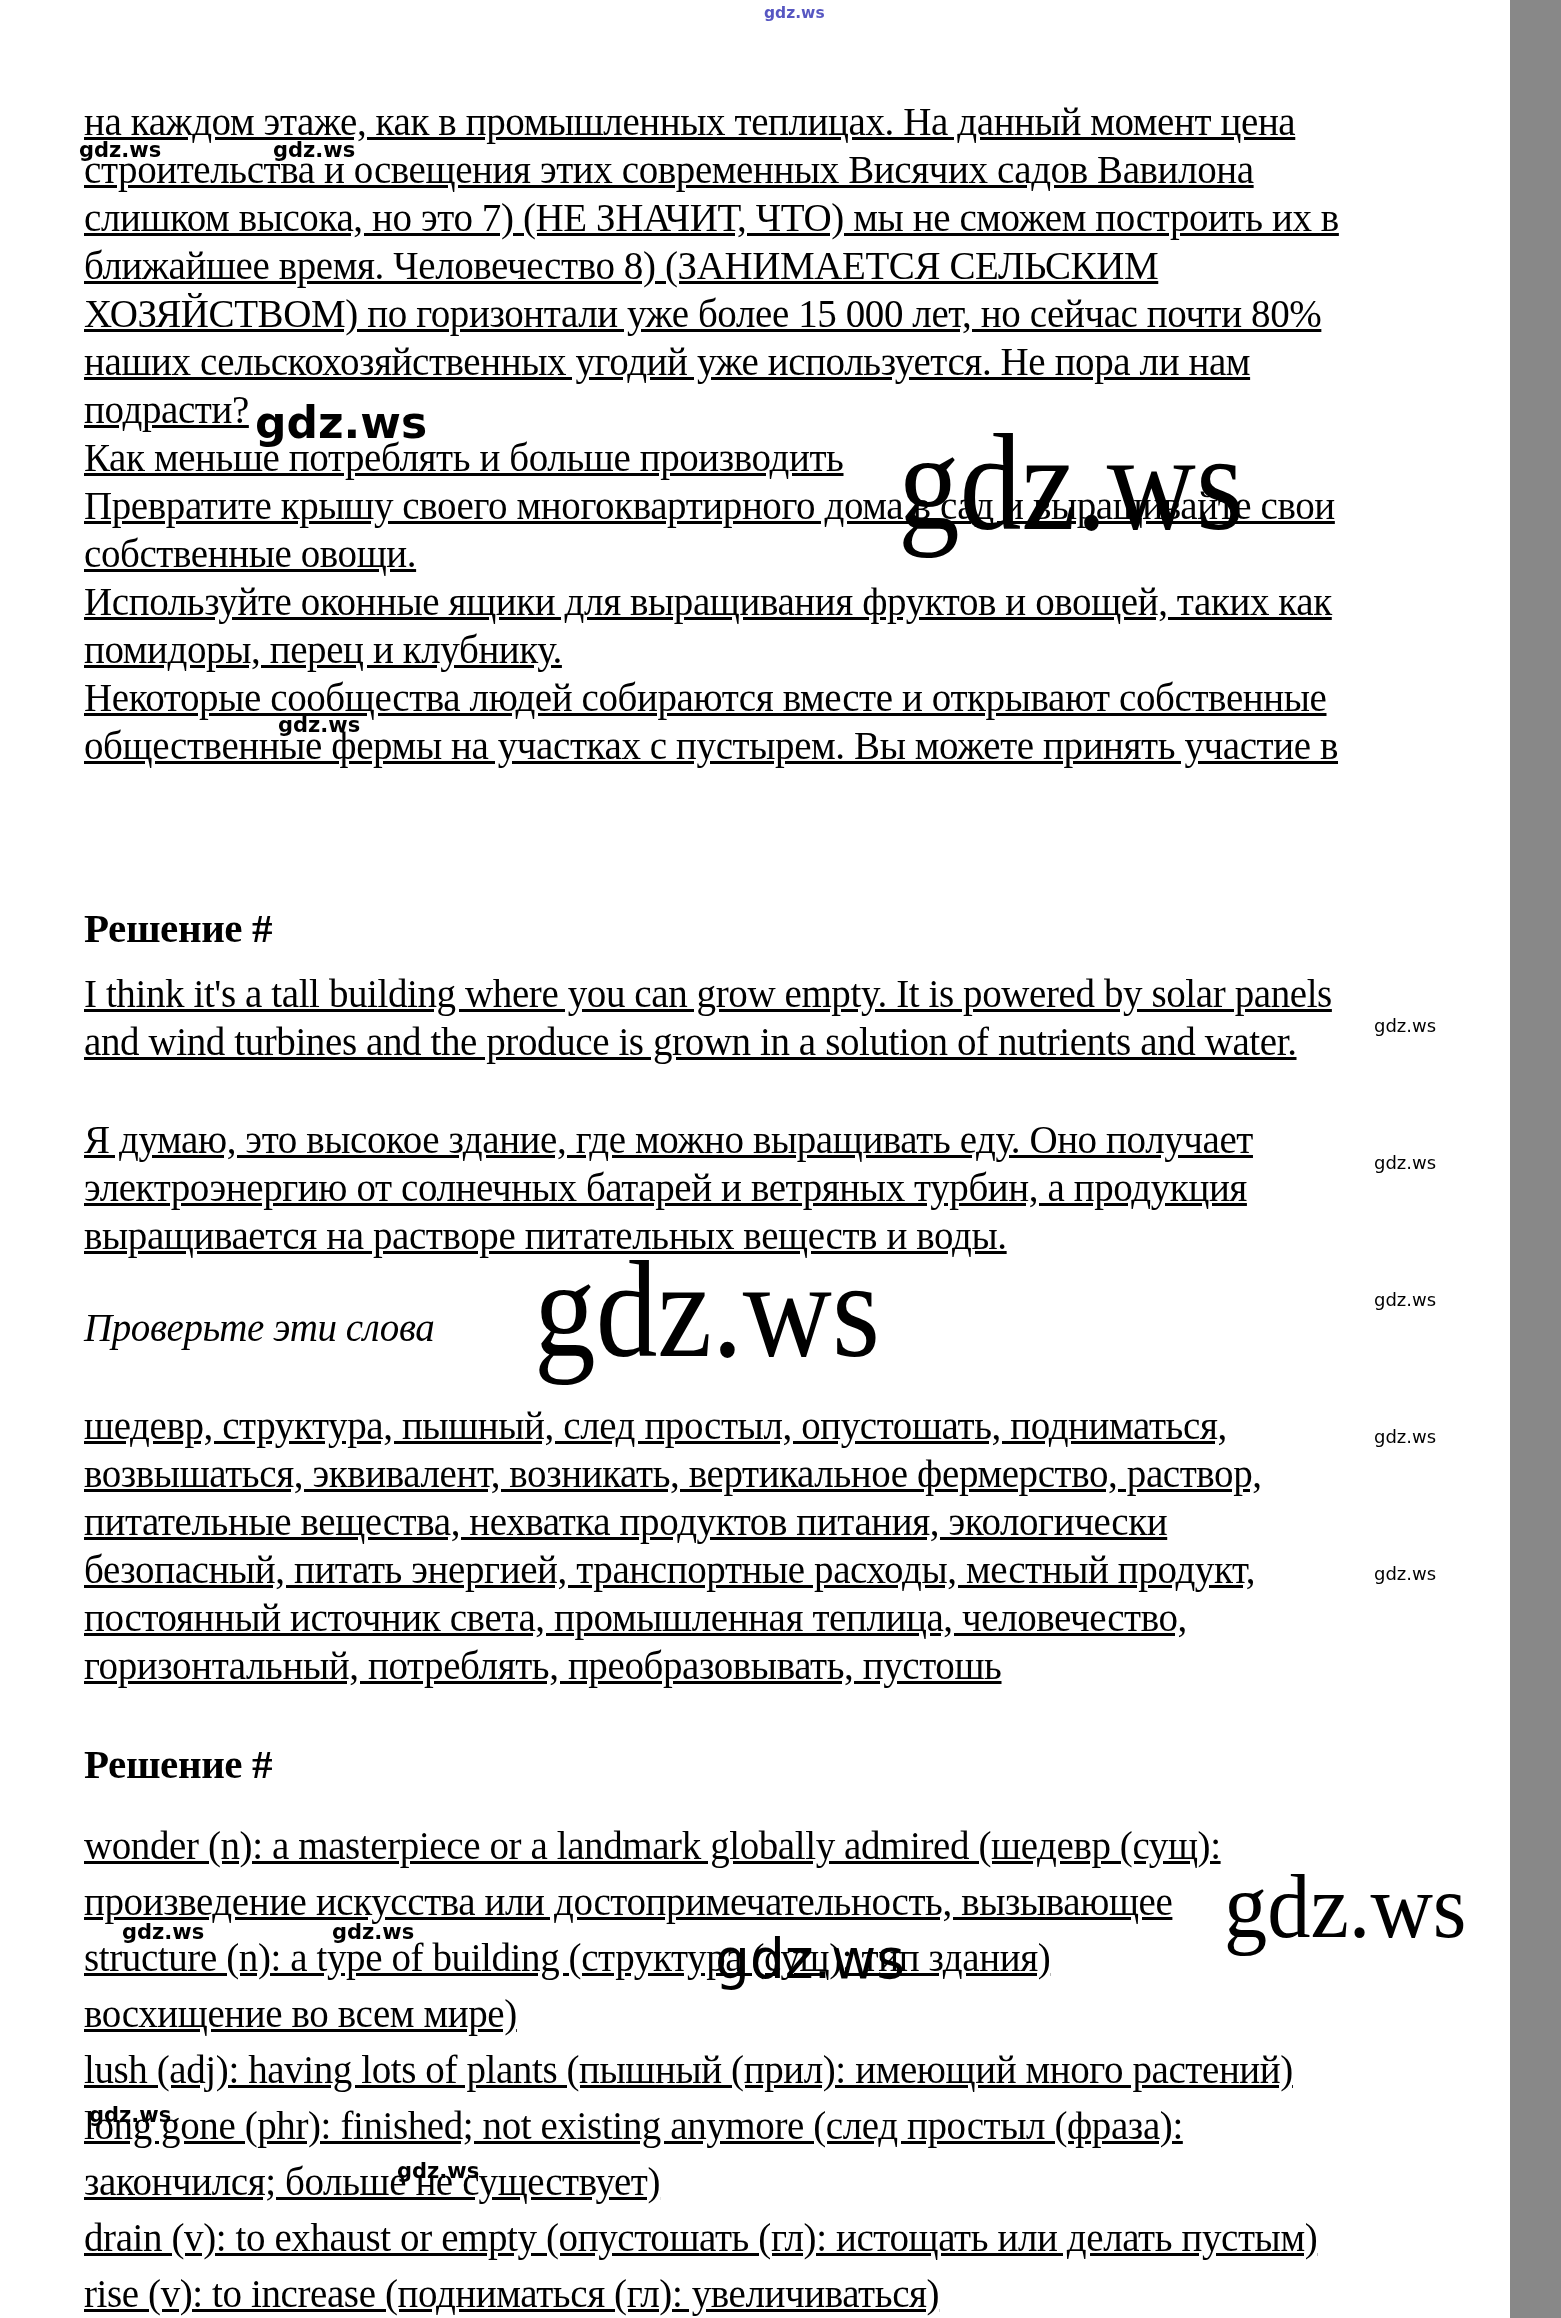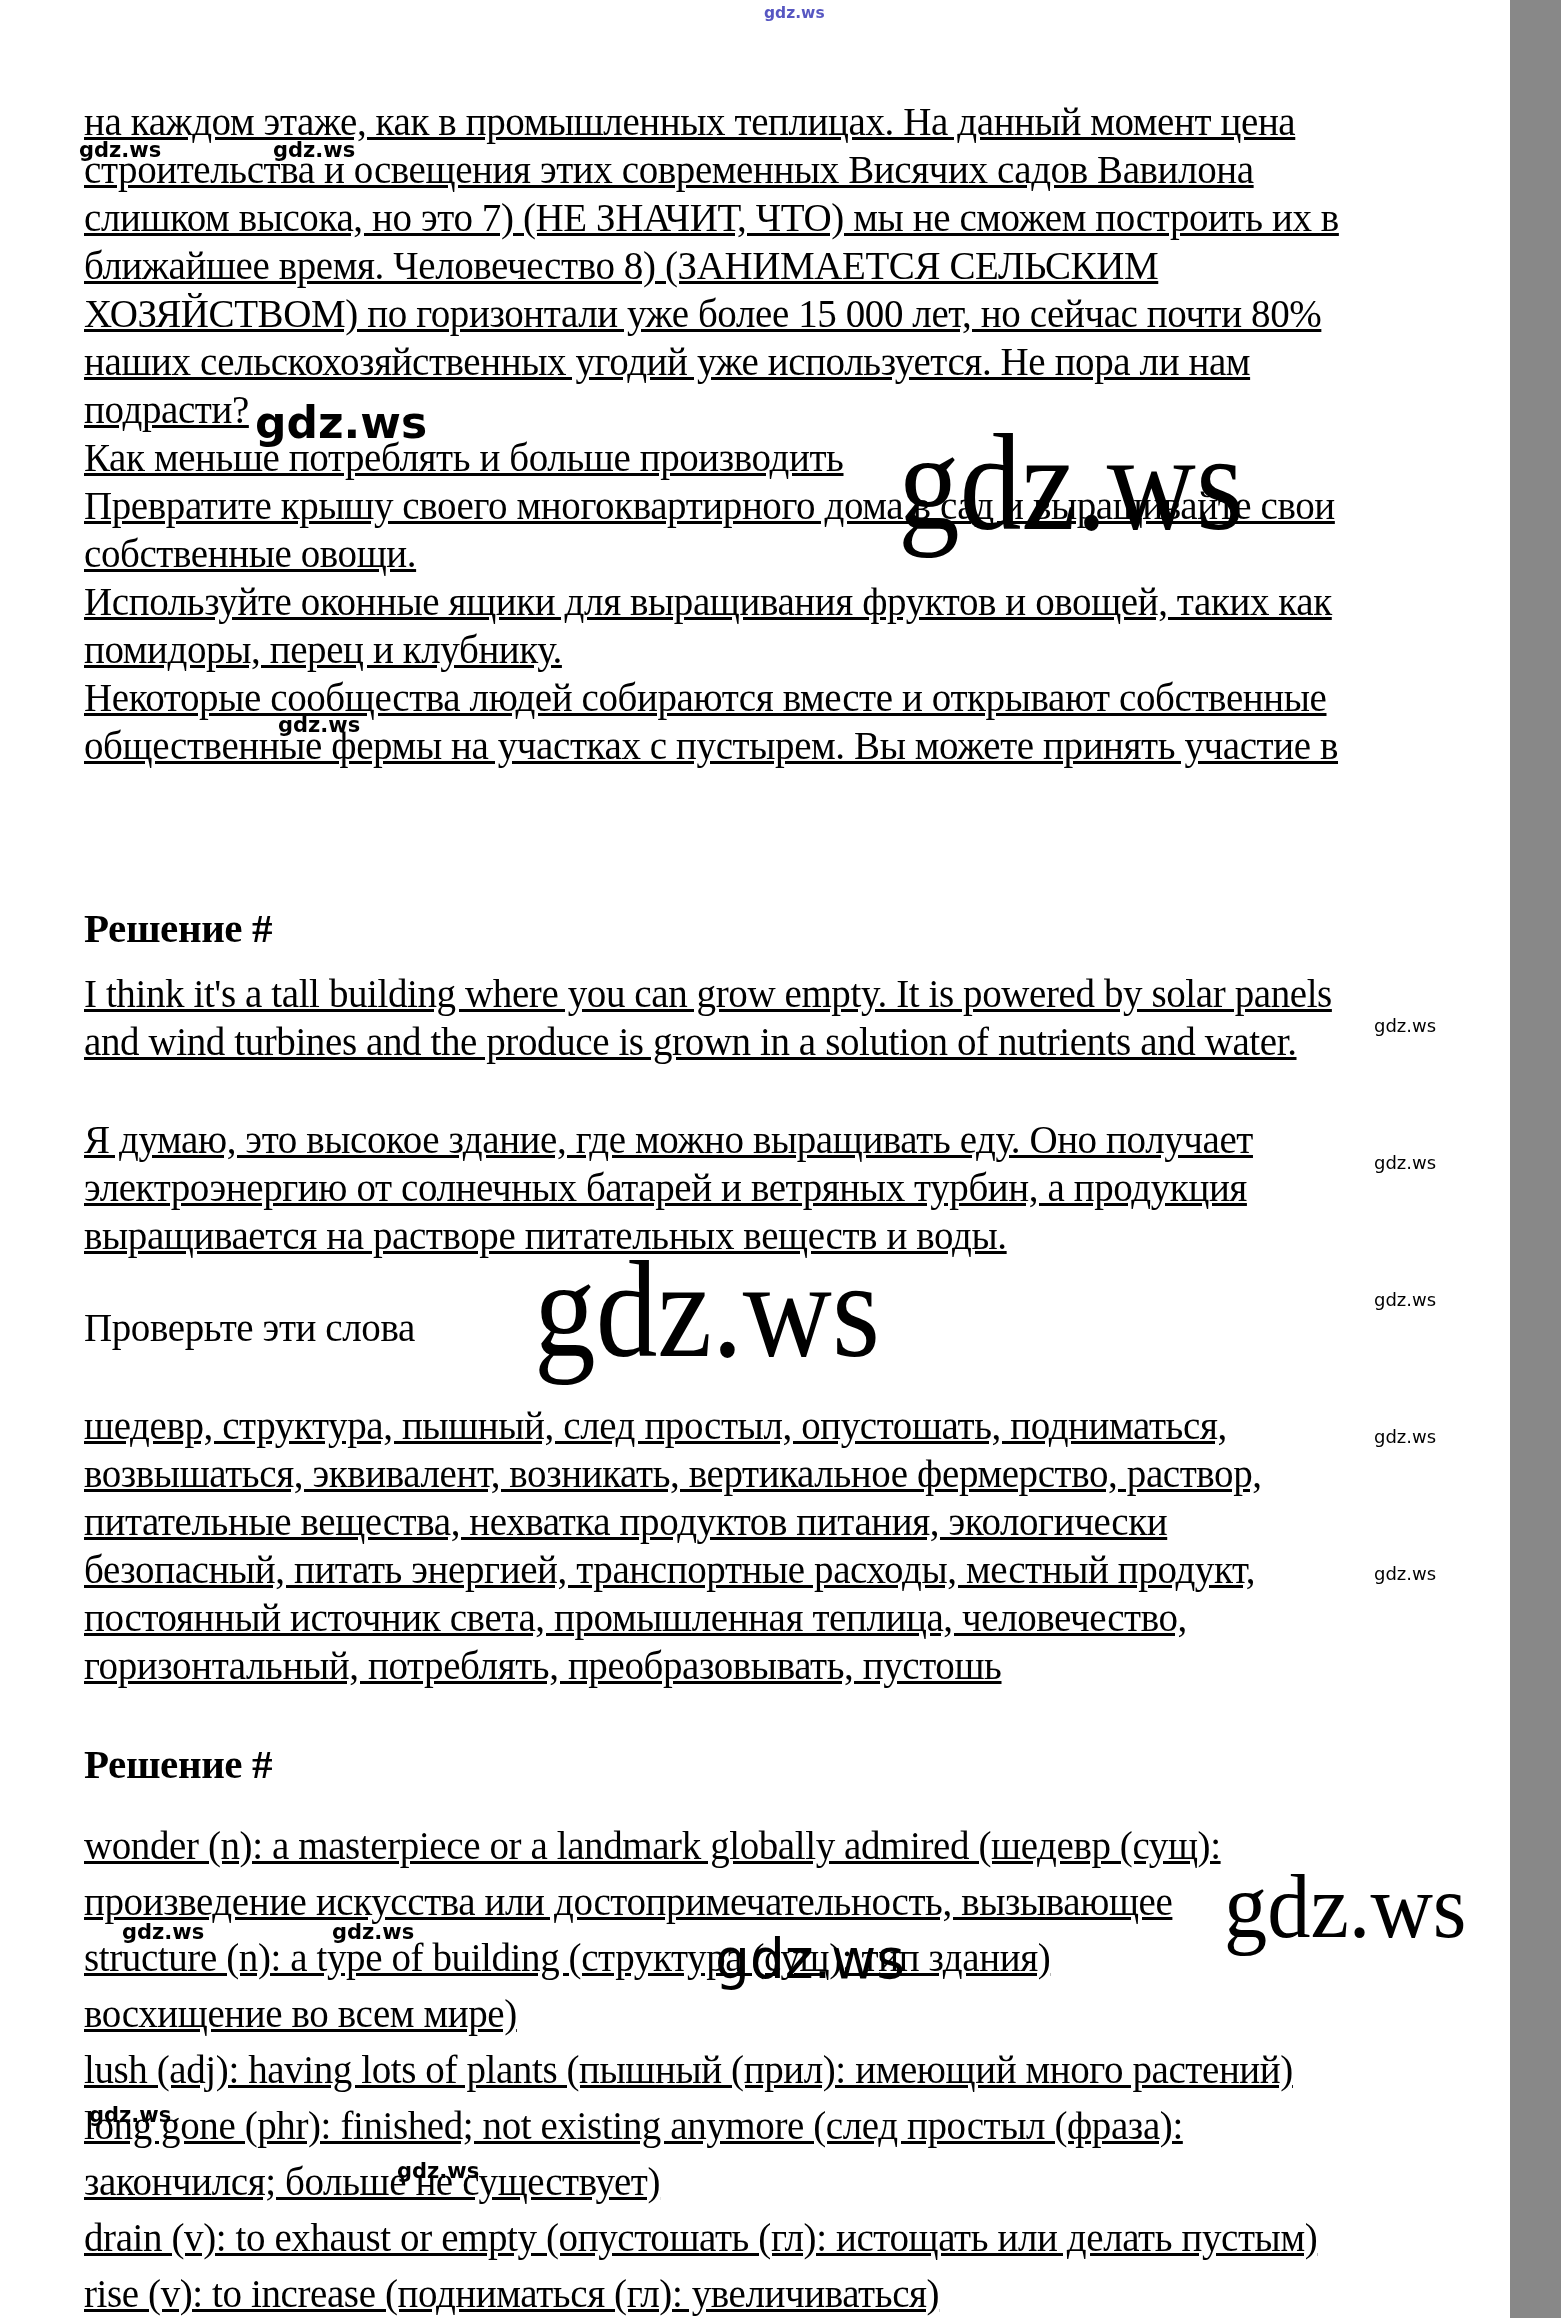--- a/index.html
+++ b/index.html
@@ -9,21 +9,21 @@
     background:#ffffff;
     overflow:hidden;
     font-family:"Liberation Serif", serif;
     color:#000;
   }
   .tblock{position:absolute;left:84px;width:1419px;text-decoration:underline;}
   .body-text{font-size:39px;line-height:48px;letter-spacing:-0.4px;}
   .vocab-text{font-size:39px;line-height:56px;letter-spacing:-0.4px;}
   .line{white-space:nowrap;}
   .heading{position:absolute;left:84px;font-size:41px;font-weight:bold;white-space:nowrap;letter-spacing:-0.4px;margin-top:16px;}
-  .subheading{position:absolute;left:84px;font-size:39px;white-space:nowrap;letter-spacing:-0.4px;}
+  .subheading{position:absolute;left:84px;font-size:39px;white-space:nowrap;letter-spacing:-0.4px;font-style:italic;}
   .wm{position:absolute;font-family:"DejaVu Sans", sans-serif;white-space:nowrap;}
   .wm-top{color:#3a3ab8;font-size:15.5px;font-weight:600;opacity:.85;}
   .wm-small{font-size:21px;font-weight:600;color:#000;}
   .wm-xsmall{font-size:18px;font-weight:500;color:#000;}
   .wm-med1{font-size:44px;font-weight:700;color:#000;}
   .wm-med2{font-size:55px;font-weight:500;color:#000;}
   .wm-big{
     font-family:"Liberation Serif", serif;
     font-size:137px;line-height:1;
     transform:scaleX(0.9);transform-origin:left top;

